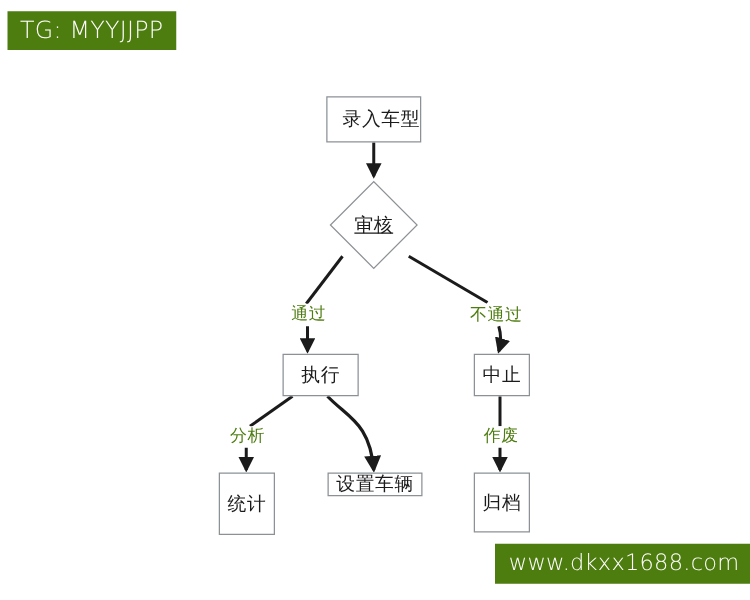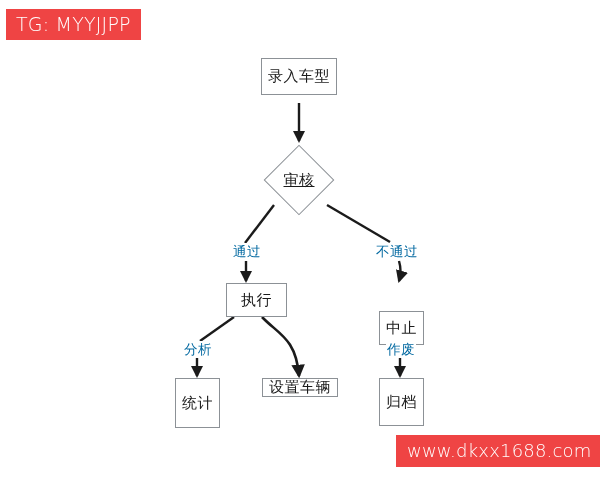--- a/index.html
+++ b/index.html
@@ -51,31 +51,31 @@
     display: flex;
     align-items: center;
     justify-content: center;
     color: #1b1b1b;
     font-size: 15px;
     letter-spacing: 0.5px;
     white-space: nowrap;
   }
   .edge-label {
     position: absolute;
-    color: #0369a1;
+    color: #4d7c0f;
     font-size: 13.5px;
     letter-spacing: 0.5px;
     white-space: nowrap;
     background: #ffffff;
     padding: 0 1px;
     line-height: 17px;
   }
   .watermark {
     position: absolute;
-    background: #ef4444;
+    background: #4d7c0f;
     color: #ffffff;
     white-space: nowrap;
     font-weight: 300;
   }
   #watermark-top {
     left: 6px;
     top: 9px;
     padding: 4px 10px 5px 10px;
     font-size: 19px;
     letter-spacing: 0.2px;
@@ -114,34 +114,34 @@
 
     <path d="M 197 358 L 197 376" fill="none" stroke="#1b1b1b" stroke-width="2.4" marker-end="url(#arrow)"></path>
 
     <path d="M 262 317 C 278 334 296 338 299 376" fill="none" stroke="#1b1b1b" stroke-width="2.6" marker-end="url(#arrow)"></path>
 
     <path d="M 400 317 L 400 341" fill="none" stroke="#1b1b1b" stroke-width="2.4"></path>
 
     <path d="M 400 358 L 400 376" fill="none" stroke="#1b1b1b" stroke-width="2.4" marker-end="url(#arrow)"></path>
   </svg>
 
-  <div class="node-box" style="left:261px; top:58px; width:76px; height:37px;">
+  <div class="node-box" style="left:261px; top:77px; width:76px; height:37px;justify-content:flex-end;">
     <span>录入车型</span>
   </div>
 
   <div class="node-diamond" style="left:274px; top:155px; width:50px; height:50px;"></div>
   <div class="diamond-label" style="left:266px; top:165px; width:66px; height:30px;text-decoration:underline;">
     <span>审核</span>
   </div>
 
   <div class="node-box" style="left:226px; top:283px; width:61px; height:34px;">
     <span>执行</span>
   </div>
 
-  <div class="node-box" style="left:379px; top:283px; width:45px; height:34px;margin-top:28px;">
+  <div class="node-box" style="left:379px; top:283px; width:45px; height:34px;">
     <span>中止</span>
   </div>
 
   <div class="node-box" style="left:175px; top:378px; width:45px; height:50px;">
     <span>统计</span>
   </div>
 
   <div class="node-box" style="left:262px; top:378px; width:76px; height:19px;">
     <span>设置车辆</span>
   </div>

